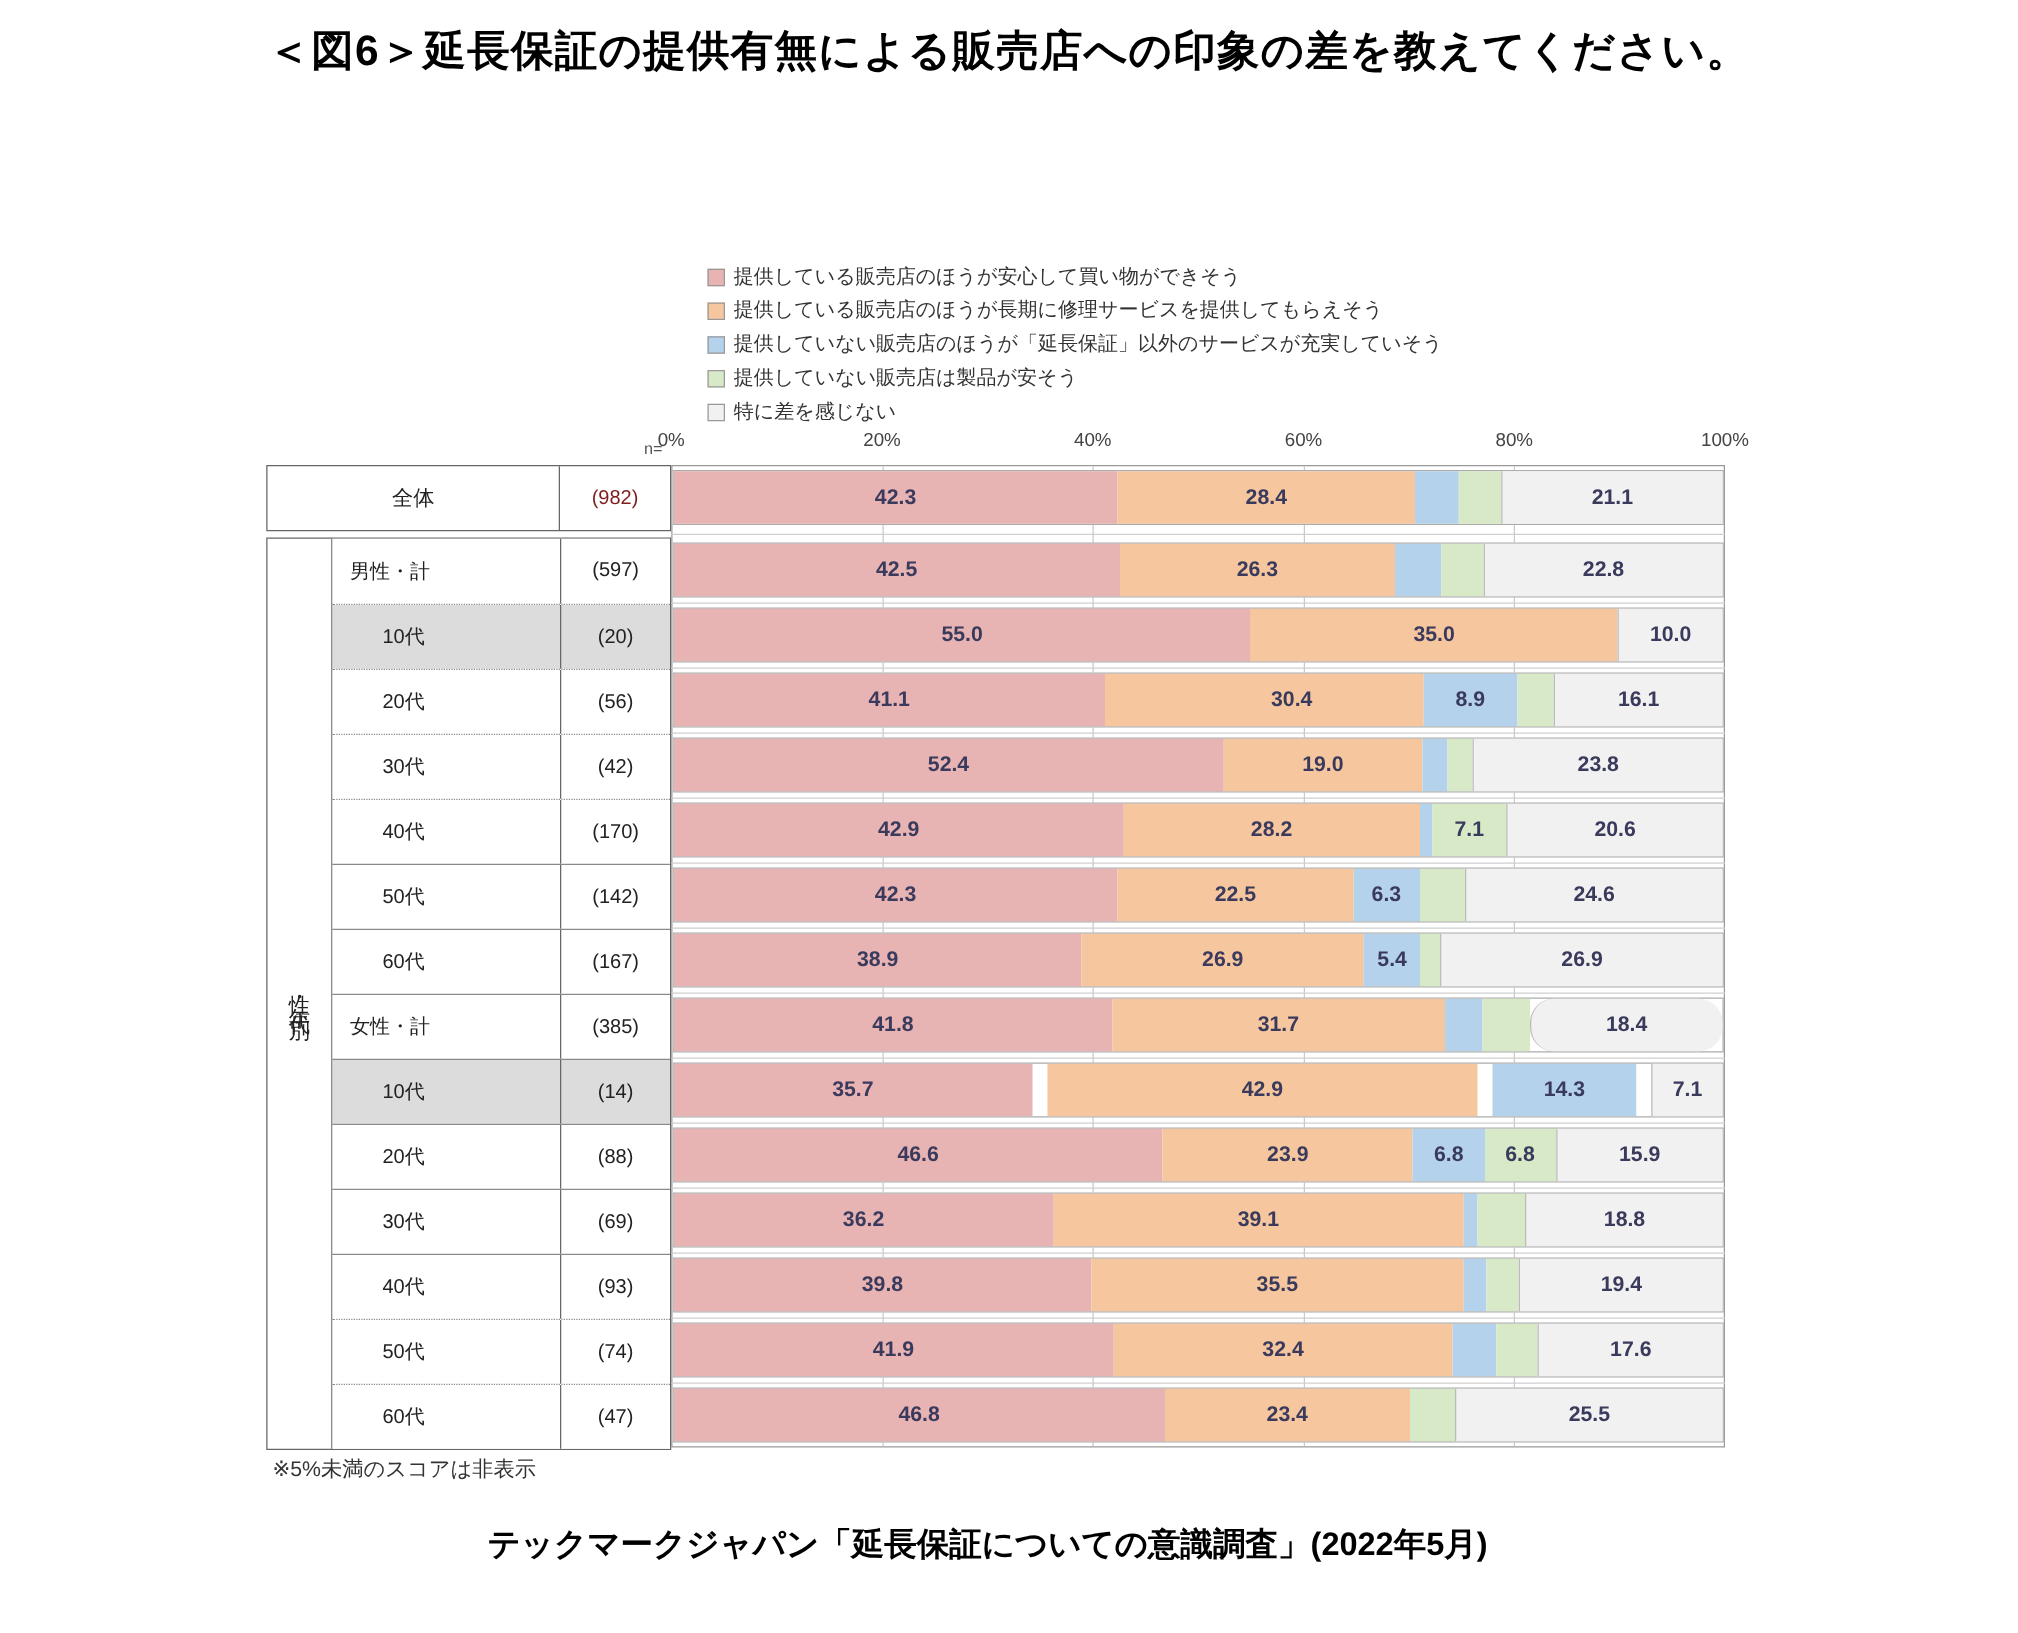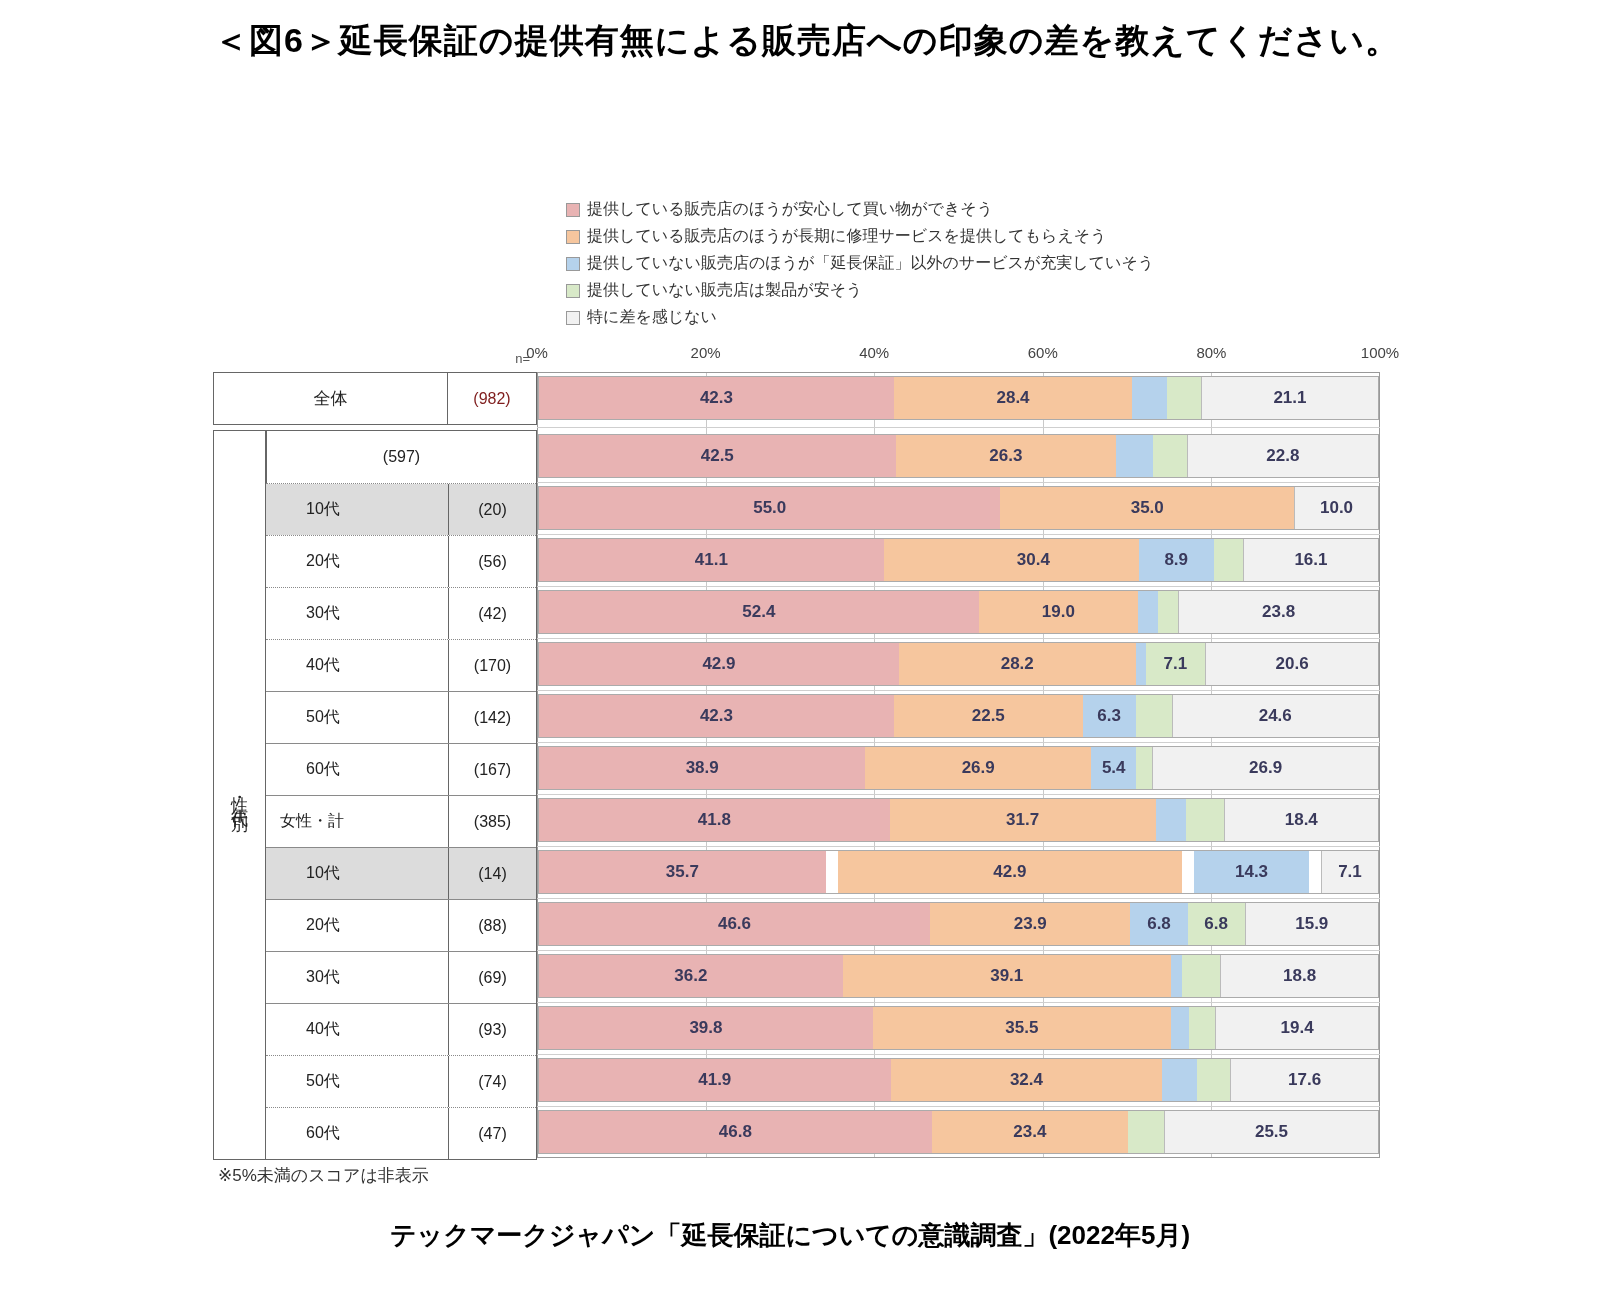--- a/index.html
+++ b/index.html
@@ -2,21 +2,21 @@
 <html><head>
 <meta charset="utf-8">
 <style>
   html,body{margin:0;padding:0;background:#fff;}
   body{font-family:"Liberation Sans","DejaVu Sans",sans-serif;}
   .page{position:relative;width:1614px;height:1306px;background:#fff;overflow:hidden;}
 
   .title{position:absolute;top:18px;left:0;width:100%;text-align:center;
          font-size:34px;font-weight:bold;color:#000;letter-spacing:1px;}
 
-  .legend{position:absolute;left:566px;top:196px;}
+  .legend{position:absolute;left:566px;top:208px;}
   .legend-row{display:flex;align-items:center;height:27px;}
   .swatch{width:14px;height:14px;border:1px solid #999;box-sizing:border-box;margin-right:7px;flex:0 0 auto;}
   .legend-label{font-size:16px;color:#333;white-space:nowrap;}
 
   .tick{position:absolute;top:344px;transform:translateX(-50%);font-size:15px;color:#444;}
   .n-eq{position:absolute;top:351px;left:462px;width:68px;text-align:right;font-size:13px;color:#555;}
 
   .table{position:absolute;left:213px;top:372px;width:1167px;height:786px;}
 
   .chart-bg{position:absolute;left:324px;top:0;width:843px;height:786px;
@@ -110,20 +110,21 @@
       <div class="overall-label">全体</div>
       <div class="overall-n">(982)</div>
     </div>
 
     <div class="main-box">
       <div class="group-col">
         <span>性・年代別</span>
       </div>
       <div class="label-rows" id="labelrows">
           <div class="label-row">
+            <div class="label-cell">男性・計</div>
             <div class="n-cell">(597)</div>
           </div>
           <div class="label-row sep-dotted hl">
             <div class="label-cell indent">10代</div>
             <div class="n-cell">(20)</div>
           </div>
           <div class="label-row sep-dotted">
             <div class="label-cell indent">20代</div>
             <div class="n-cell">(56)</div>
           </div>
@@ -227,21 +228,21 @@
           <div class="seg" style="width: 26.9%; background: rgb(246, 198, 158);">26.9</div>
           <div class="seg" style="width: 5.4%; background: rgb(181, 210, 236);">5.4</div>
           <div class="seg" style="width: 1.9%; background: rgb(216, 233, 200);"></div>
           <div class="seg s4" style="width: 26.9%;">26.9</div>
         </div>
         <div class="bar-strip" style="top: 426px;">
           <div class="seg" style="width: 41.8%; background: rgb(232, 179, 179);">41.8</div>
           <div class="seg" style="width: 31.7%; background: rgb(246, 198, 158);">31.7</div>
           <div class="seg" style="width: 3.6%; background: rgb(181, 210, 236);"></div>
           <div class="seg" style="width: 4.5%; background: rgb(216, 233, 200);"></div>
-          <div class="seg s4" style="width: 18.4%;">18.4</div>
+          <div class="seg s4" style="width: 18.4%; border-radius: 19px;">18.4</div>
         </div>
         <div class="bar-strip" style="top: 478px; gap: 12px;">
           <div class="seg" style="width: 35.7%; background: rgb(232, 179, 179);">35.7</div>
           <div class="seg" style="width: 42.9%; background: rgb(246, 198, 158);">42.9</div>
           <div class="seg" style="width: 14.3%; background: rgb(181, 210, 236);">14.3</div>
           <div class="seg s4" style="width: 7.1%;">7.1</div>
         </div>
         <div class="bar-strip" style="top: 530px;">
           <div class="seg" style="width: 46.6%; background: rgb(232, 179, 179);">46.6</div>
           <div class="seg" style="width: 23.9%; background: rgb(246, 198, 158);">23.9</div>

